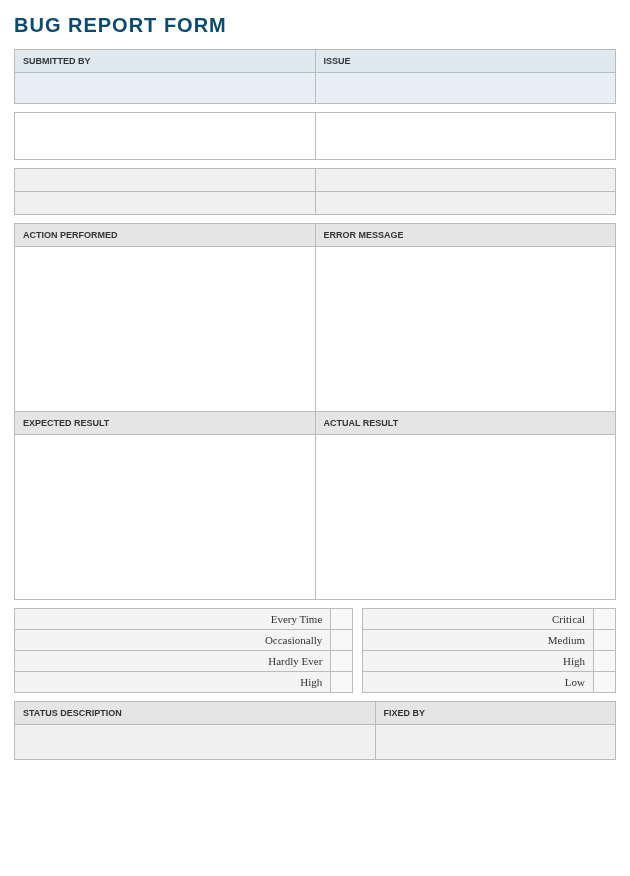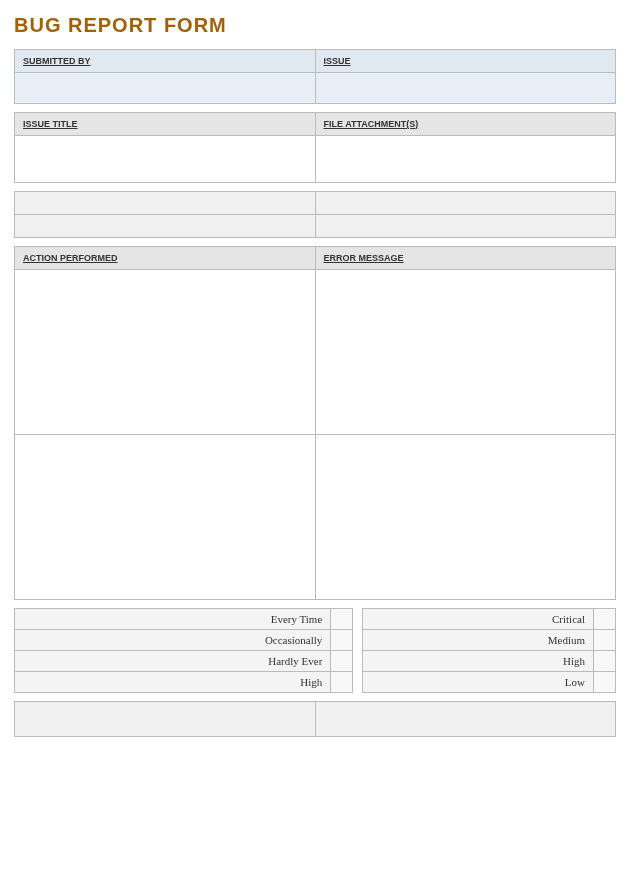--- a/index.html
+++ b/index.html
@@ -6,39 +6,38 @@
     body {
       font-family: Arial, Helvetica, sans-serif;
       width: 630px;
       height: 876px;
       background: #fff;
       padding: 14px;
     }
     .page-title {
       font-size: 20px;
       font-weight: bold;
-      color: #a16207;
+      color: #0c4a6e;
       letter-spacing: 1px;
       margin-bottom: 12px;
     }
     table {
       width: 100%;
       border-collapse: collapse;
       margin-bottom: 8px;
       border: 1px solid #bbb;
     }
     th {
       background: #e5e5e5;
       font-size: 9px;
       font-weight: bold;
       text-align: left;
       padding: 6px 8px;
       border: 1px solid #bbb;
       color: #333;
-      text-decoration: underline;
     }
     th.blue-bg { background: #e0e8f0; }
     td {
       padding: 0;
       border: 1px solid #bbb;
       vertical-align: top;
       font-family: Liberation Serif, serif;
     }
     td.blue-bg { background: #e8eef5; }
     td.gray-bg { background: #f0f0f0; }
@@ -122,24 +121,20 @@
   </tr>
   <tr>
     <td class="blue-bg"><input type="text" class="h30" value="" style=""></td>
     <td class="blue-bg"><input type="text" class="h30" value="" style=""></td>
   </tr>
 </tbody>
   </table>
 
 <table>
   <tbody>
-      <tr>
-    <th style="width:50%">ISSUE TITLE</th>
-    <th style="width:50%">FILE ATTACHMENT(S)</th>
-  </tr>
   <tr>
     <td><textarea class="h42" style=""></textarea></td>
     <td><textarea class="h42" style=""></textarea></td>
   </tr>
 </tbody>
   </table>
 
 <table>
   <tbody>
   <tr>
@@ -157,20 +152,24 @@
   <tbody>
       <tr>
     <th style="width:50%">ACTION PERFORMED</th>
     <th style="width:50%">ERROR MESSAGE</th>
   </tr>
   <tr>
     <td><textarea class="h160" style=""></textarea></td>
     <td><textarea class="h160" style=""></textarea></td>
   </tr>
   <tr>
+    <th>EXPECTED RESULT</th>
+    <th>ACTUAL RESULT</th>
+  </tr>
+  <tr>
     <td><textarea class="h160" style=""></textarea></td>
     <td><textarea class="h160" style=""></textarea></td>
   </tr>
 </tbody>
   </table>
 
 <table class="sel-table sel-wrapper" style="border:none;">
   <tbody>
   <tr>
     <td class="label">Every Time</td>
@@ -214,18 +213,22 @@
     <td class="label">Low</td>
     <td class="check">
           <input type="text" value="" style="">
         </td>
   </tr>
 </tbody>
   </table>
 
 <table class="status-table">
   <tbody>
+      <tr>
+    <th style="width:60%">STATUS DESCRIPTION</th>
+    <th style="width:40%">FIXED BY</th>
+  </tr>
   <tr>
     <td class="gray-bg"><textarea class="h30" style=""></textarea></td>
     <td class="gray-bg"><textarea class="h30" style=""></textarea></td>
   </tr>
 </tbody>
   </table>
 
 </body></html>

